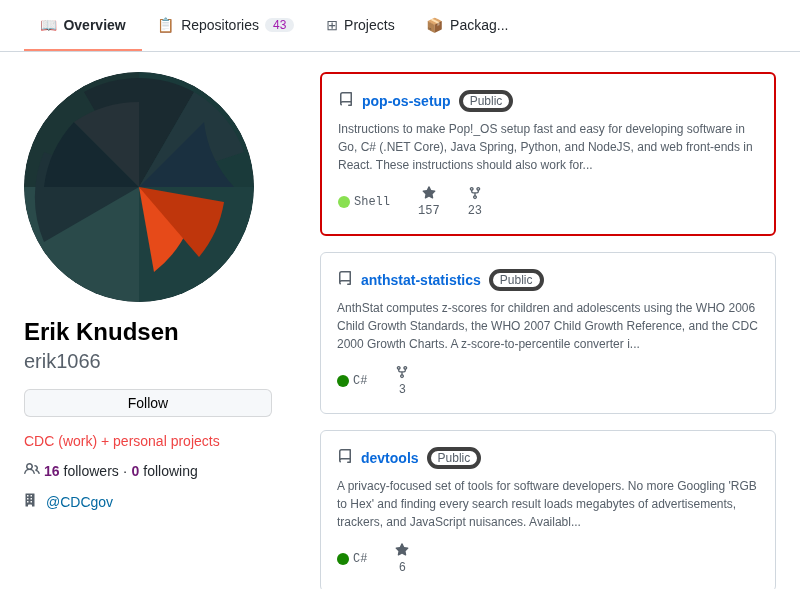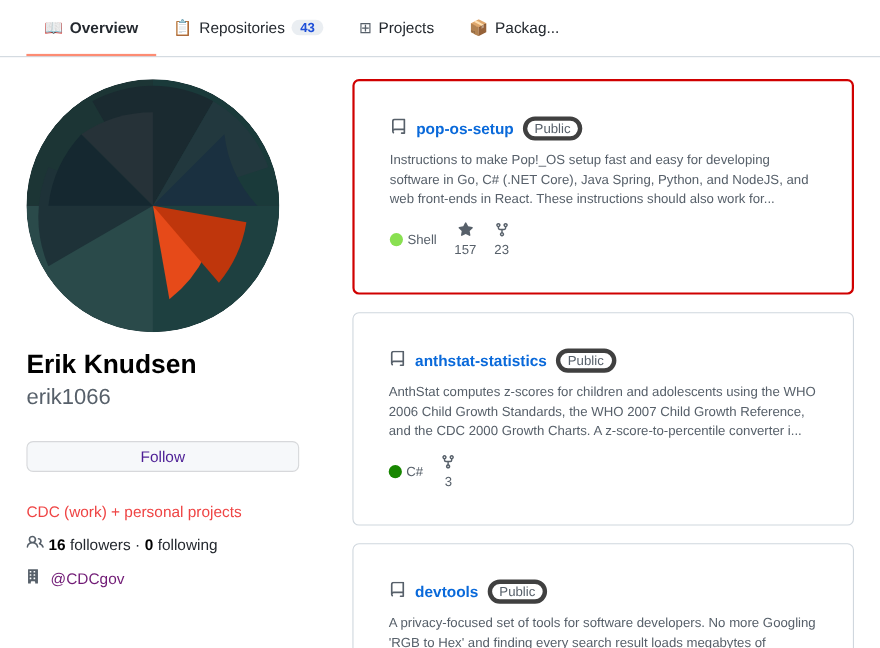--- a/index.html
+++ b/index.html
@@ -48,22 +48,22 @@
     }
     .nav-tab .tab-icon {
       font-size: 14px;
       color: #57606a;
     }
     .badge {
       background: #eaeef2;
       border-radius: 20px;
       padding: 0 8px;
       font-size: 12px;
-      font-weight: 700;
-      color: #1d4ed8;
+      font-weight: 400;
+      color: #a21caf;
     }
 
     
     .main-content {
       display: flex;
       flex: 1;
       overflow: hidden;
     }
 
     
@@ -93,34 +93,34 @@
       font-size: 24px;
       font-weight: 600;
       color: #000000;
       margin-bottom: 4px;
     }
 
     .user-handle {
       font-size: 20px;
       font-weight: 300;
       color: #57606a;
-      margin-bottom: 28px;
+      margin-bottom: 16px;
     }
 
     .follow-button {
       width: 100%;
       padding: 5px 16px;
       font-size: 14px;
       font-weight: 500;
       background: #f6f8fa;
       border: 1px solid rgba(31,35,40,0.15);
       border-radius: 6px;
       cursor: pointer;
-      color: #4c1d95;
-      margin-bottom: 28px;
+      color: #000000;
+      margin-bottom: 16px;
       text-align: center;
     }
 
     .bio-section {
       margin-bottom: 12px;
       font-size: 14px;
       color: #ef4444;
     }
 
     .stats-row {
@@ -131,31 +131,31 @@
       color: #24292f;
       margin-bottom: 12px;
     }
 
     .stats-row .stat-icon {
       color: #57606a;
       font-size: 14px;
     }
 
     .stat-link {
-      color: #000000;
+      color: #701a75;
       font-weight: 600;
       cursor: pointer;
     }
 
     .profile-detail {
       display: flex;
       align-items: center;
       gap: 6px;
       font-size: 14px;
-      color: #701a75;
+      color: #0369a1;
       margin-bottom: 8px;
     }
     .profile-detail .detail-icon {
       font-size: 14px;
       color: #57606a;
       width: 16px;
       text-align: center;
     }
 
     
@@ -169,21 +169,21 @@
       font-size: 16px;
       font-weight: 600;
       color: #24292f;
       margin-bottom: 16px;
     }
 
     
     .pinned-card {
       border: 1px solid #d0d7de;
       border-radius: 6px;
-      padding: 32px;
+      padding: 16px;
       margin-bottom: 16px;
       background: #ffffff;
     }
 
     .pinned-card.highlighted {
       border: 2px solid #d00000;
       border-radius: 6px;
     }
 
     .card-header {
@@ -216,23 +216,24 @@
 
     .card-description {
       font-size: 12px;
       color: #57606a;
       line-height: 1.5;
       margin-bottom: 12px;
     }
 
     .card-stats {
       display: flex;
-      gap: 16px;
+      gap: 28px;
       font-size: 12px;
       color: #57606a;
+      font-family: Liberation Mono, monospace;
     }
 
     .lang-dot {
       width: 12px;
       height: 12px;
       border-radius: 50%;
       display: inline-block;
       margin-right: 4px;
     }
 

